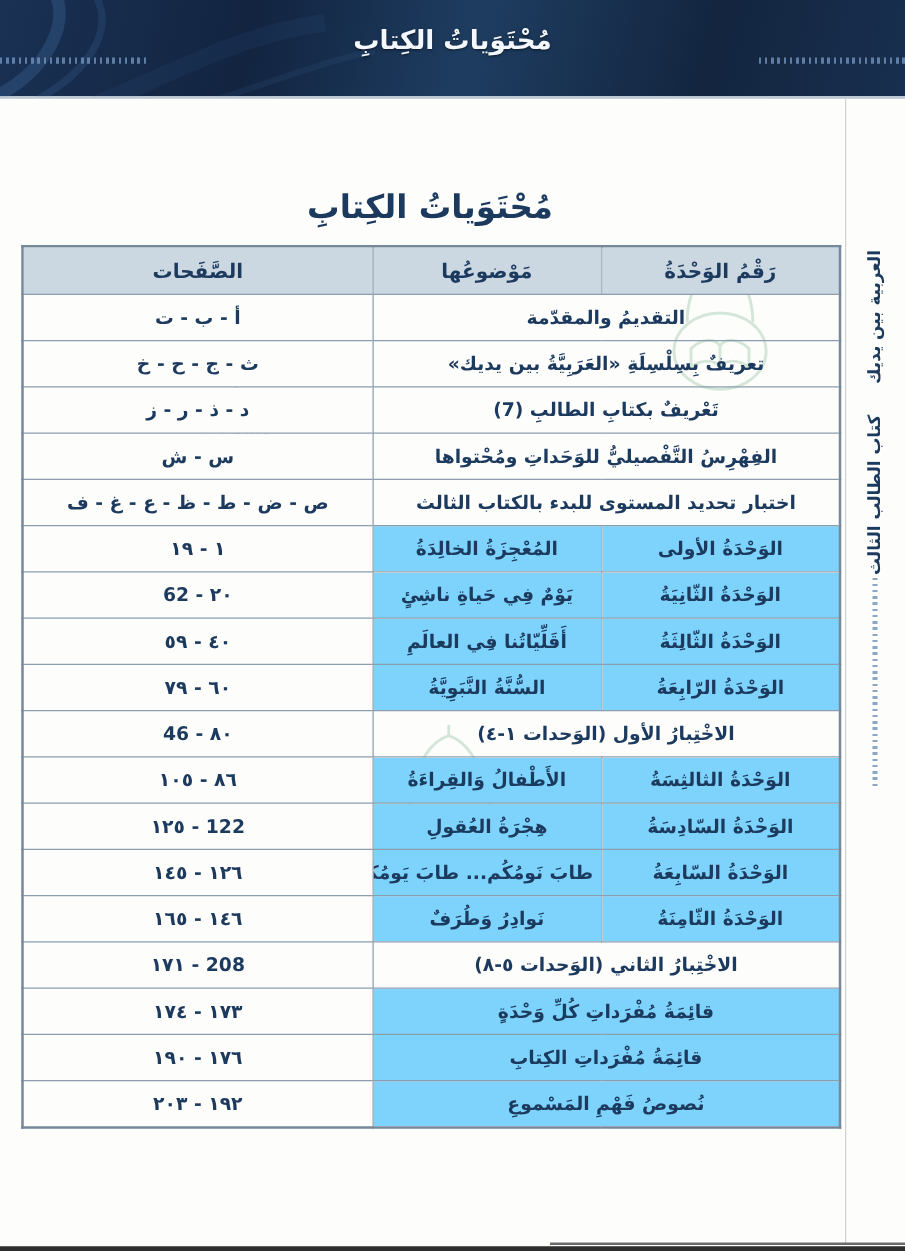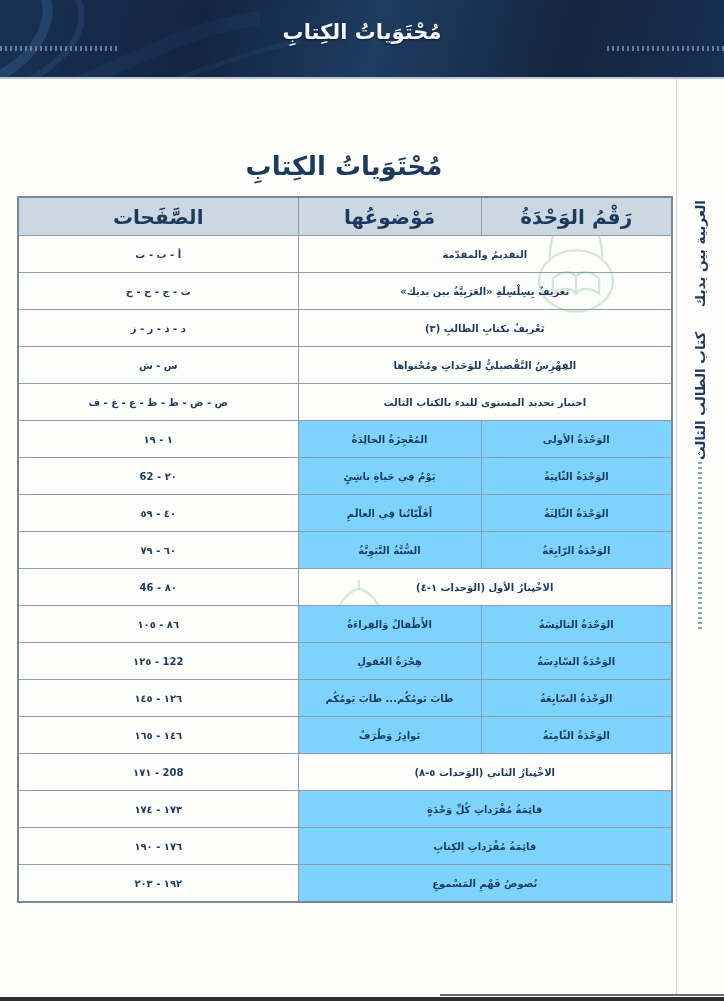--- a/index.html
+++ b/index.html
@@ -39,25 +39,25 @@
     color:#1b3a5e;font-size:26px;font-weight:bold;line-height:46px;
   }
   
   table.toc{
     position:absolute;left:17px;top:196px;width:654px;
     direction:rtl;border-collapse:collapse;table-layout:fixed;
     border:2px solid #76899b;
   }
   table.toc td,table.toc th{
     border:1px solid #8c9eae;
-    color:#1c3a5e;font-weight:bold;font-size:10px;
+    color:#1c3a5e;font-weight:bold;font-size:15px;
     text-align:center;vertical-align:middle;
     padding:0 6px;height:36px;overflow:hidden;white-space:nowrap;
   }
-  table.toc thead th{background:#cbd7e1;height:37px;font-size:20px;}
+  table.toc thead th{background:#cbd7e1;height:37px;font-size:16px;}
   td.shaded{background:#7dd3fc;}
   td.c-pages{background:#fdfdfc;font-size:15px;letter-spacing:1px;}
   td.c-merged{padding-right:185px;}
   
   .spine{
     position:absolute;left:570px;top:310px;width:260px;height:40px;
     transform:rotate(-90deg);
     display:flex;flex-direction:row;justify-content:space-between;align-items:center;
     direction:rtl;color:#1b3a5e;font-size:13.5px;font-weight:bold;
   }
@@ -141,21 +141,21 @@
     <tbody id="toc-rows">
         <tr>
           <td class="c-merged" colspan="2">التقديمُ والمقدّمة</td>
           <td class="c-pages">أ - ب - ت</td>
         </tr>
         <tr>
           <td class="c-merged" colspan="2">تعريفٌ بِسِلْسِلَةِ «العَرَبِيَّةُ بين يديك»</td>
           <td class="c-pages">ث - ج - ح - خ</td>
         </tr>
         <tr>
-          <td class="c-merged" colspan="2">تَعْريفٌ بكتابِ الطالبِ (٣)</td>
+          <td class="c-merged" colspan="2">تَعْريفٌ بكتابِ الطالبِ (7)</td>
           <td class="c-pages">د - ذ - ر - ز</td>
         </tr>
         <tr>
           <td class="c-merged" colspan="2">الفِهْرِسُ التَّفْصيليُّ للوَحَداتِ ومُحْتواها</td>
           <td class="c-pages">س - ش</td>
         </tr>
         <tr>
           <td class="c-merged" colspan="2">اختبار تحديد المستوى للبدء بالكتاب الثالث</td>
           <td class="c-pages">ص - ض - ط - ظ - ع - غ - ف</td>
         </tr>

